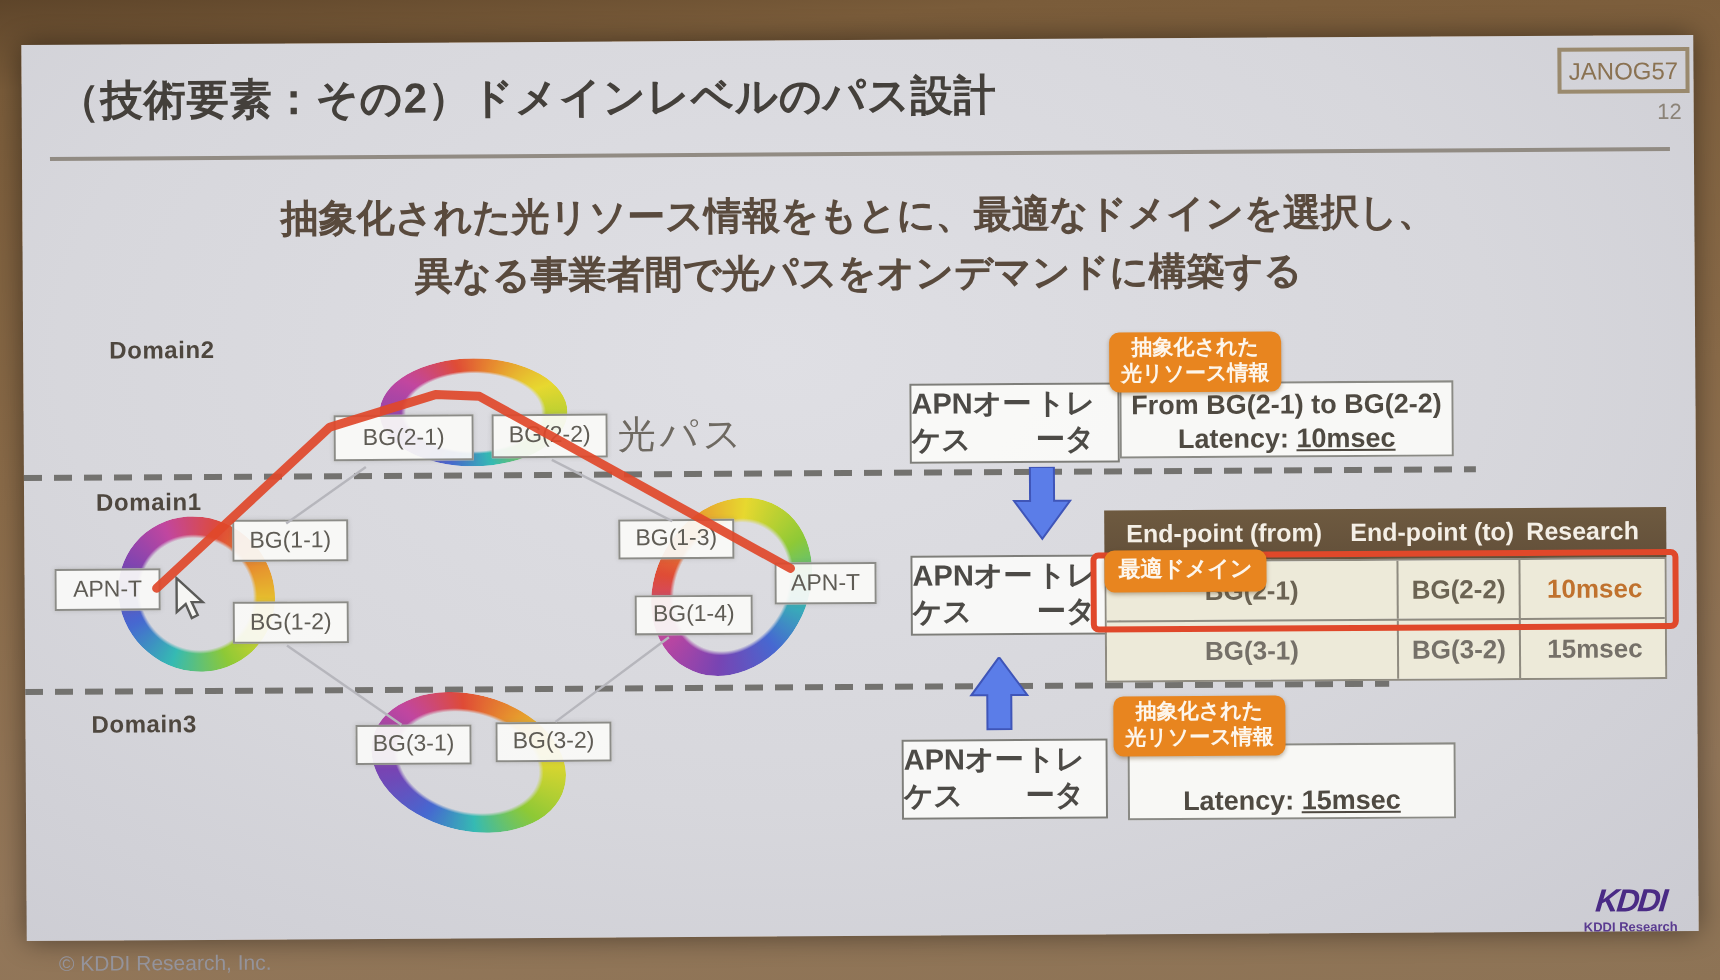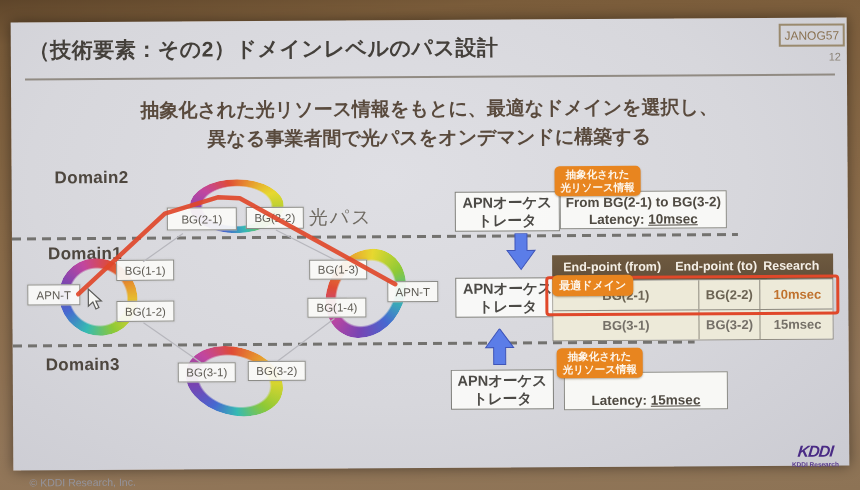--- a/index.html
+++ b/index.html
@@ -22,40 +22,40 @@
   .title-rule { left:14px; top:56px; width:810px; border-top:2px solid #918b83; }
   .janog-badge { left:768px; top:6px; width:66px; height:23px; border:2px solid #9a8a6e;
     color:#8a7252; font-size:12px; font-weight:normal; display:flex; align-items:center; justify-content:center; }
   .page-num { left:806px; top:33px; width:24px; text-align:right; font-size:11px; color:#8b8378; }
 
   
   .subtitle { left:0; top:74px; width:836px; text-align:center; font-size:19px; font-weight:bold;
     color:#594a3d; line-height:29px; }
 
   
-  .domain-label { font-size:17px; font-weight:bold; color:#4e473f; letter-spacing:.3px; }
+  .domain-label { font-size:12px; font-weight:bold; color:#4e473f; letter-spacing:.3px; }
   .dashed { height:3px; background:repeating-linear-gradient(90deg,#73726f 0 9px,transparent 9px 15px); }
 
   
   .ring { position:absolute; border-radius:50%;
     background:conic-gradient(from 205deg,#3a5fd0,#7038b0,#c03a9a,#e04028,#e88820,#e8d820,#88c828,#28b8b0,#3a5fd0);
     -webkit-mask:radial-gradient(closest-side,transparent 72%,#000 77%);
     mask:radial-gradient(closest-side,transparent 72%,#000 77%);
     opacity:.92; }
 
   
   .node { position:absolute; background:rgba(250,250,248,.93); border:1.4px solid #8c8c88;
     color:#5f5c55; font-size:11.5px; display:flex; align-items:center; justify-content:center;
     box-shadow:0 0 2px rgba(120,120,120,.3); }
   .optical-label { font-size:19px; color:#6e6961; letter-spacing:2px; }
 
   
   .apn-box { position:absolute; width:105px; height:40px; background:rgba(250,250,248,.95);
     border:1.6px solid #7e7e7a; color:#4c4a46; font-size:14.5px; font-weight:bold;
-    display:flex; flex-direction:column; align-items:center; justify-content:center; line-height:18px; }
+    display:flex; flex-direction:row; align-items:center; justify-content:center; line-height:18px; }
   .badge { position:absolute; background:#e8851f; color:#fdf6ec; font-weight:bold;
     border-radius:5px; text-align:center; box-shadow:0 1px 2px rgba(90,60,20,.4); z-index:6; }
   .badge.two-line { font-size:10.5px; line-height:13px; padding:2px 5px; }
   .badge.one-line { font-size:11px; line-height:15px; padding:3px 7px; }
   .info-box { position:absolute; background:rgba(250,250,247,.95); border:1.3px solid #8a8a85;
     color:#4f4a42; font-size:13.5px; font-weight:bold; text-align:center; line-height:17px; padding-top:2px; z-index:5; }
   .info-box .u { text-decoration:underline; }
 
   
   .tbl { position:absolute; left:540px; top:236px; width:281px; z-index:4; }
@@ -109,21 +109,21 @@
   <div class="ring" style="left:307px;top:235px;width:93px;height:76px;transform:rotate(-60deg);"></div>
   <div class="ring" style="left:172px;top:326px;width:99px;height:68px;transform:rotate(15deg);"></div>
 
   <div class="abs optical-label" style="left:297px;top:184px;">光パス</div>
 
   <div class="node" style="left:155px;top:186px;width:70px;height:23px;">BG(2-1)</div>
   <div class="node" style="left:234px;top:186px;width:58px;height:22px;">BG(2-2)</div>
   <div class="node" style="left:104px;top:238px;width:58px;height:21px;">BG(1-1)</div>
   <div class="node" style="left:104px;top:279px;width:58px;height:21px;text-align:center;">BG(1-2)</div>
   <div class="node" style="left:297px;top:239px;width:58px;height:20px;">BG(1-3)</div>
-  <div class="node" style="left:295px;top:277px;width:59px;height:20px;text-align:center;">BG(1-4)</div>
+  <div class="node" style="left:305px;top:277px;width:59px;height:20px;text-align:center;">BG(1-4)</div>
   <div class="node" style="left:165px;top:341px;width:58px;height:20px;">BG(3-1)</div>
   <div class="node" style="left:235px;top:340px;width:58px;height:20px;">BG(3-2)</div>
   <div class="node" style="left:15px;top:262px;width:53px;height:21px;">APN-T</div>
   <div class="node" style="left:375px;top:261px;width:51px;height:21px;">APN-T</div>
 
   <svg class="overlay">
     <line x1="131" y1="240" x2="171" y2="212" stroke="#b6b6bc" stroke-width="1.2"></line>
     <line x1="264" y1="209" x2="324" y2="240" stroke="#b6b6bc" stroke-width="1.2"></line>
     <line x1="131" y1="301" x2="188" y2="341" stroke="#b6b6bc" stroke-width="1.2"></line>
     <line x1="265" y1="340" x2="322" y2="298" stroke="#b6b6bc" stroke-width="1.2"></line>
@@ -136,21 +136,21 @@
 
   <div class="apn-box" style="left:443px;top:172px;">
     <span>APNオーケス</span>
     <span>トレータ</span>
   </div>
   <div class="badge two-line" style="left:543px;top:147px;width:86px;">
     <span>抽象化された</span><br>
     <span>光リソース情報</span>
   </div>
   <div class="info-box" style="left:548px;top:172px;width:167px;height:38px;">
-    <span>From BG(2-1) to BG(3-2)</span><br>
+    <span>From BG(2-1) to BG(2-2)</span><br>
     <span>Latency: </span><span class="u">10msec</span>
   </div>
 
   <svg class="abs" style="left:492px;top:214px;z-index:4;" width="34" height="38">
     <polygon points="11,0 23,0 23,17 31,17 17,36 3,17 11,17" fill="#5b7de8" stroke="#3f55b8" stroke-width="1"></polygon>
   </svg>
 
   <div class="apn-box" style="left:443px;top:258px;">
     <span>APNオーケス</span>
     <span>トレータ</span>

